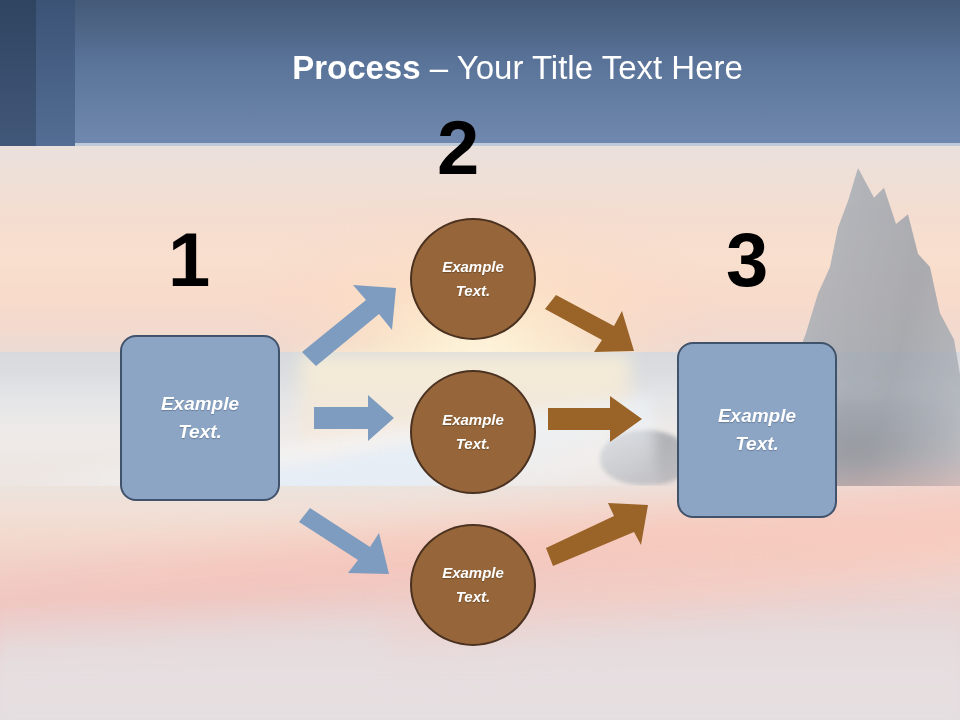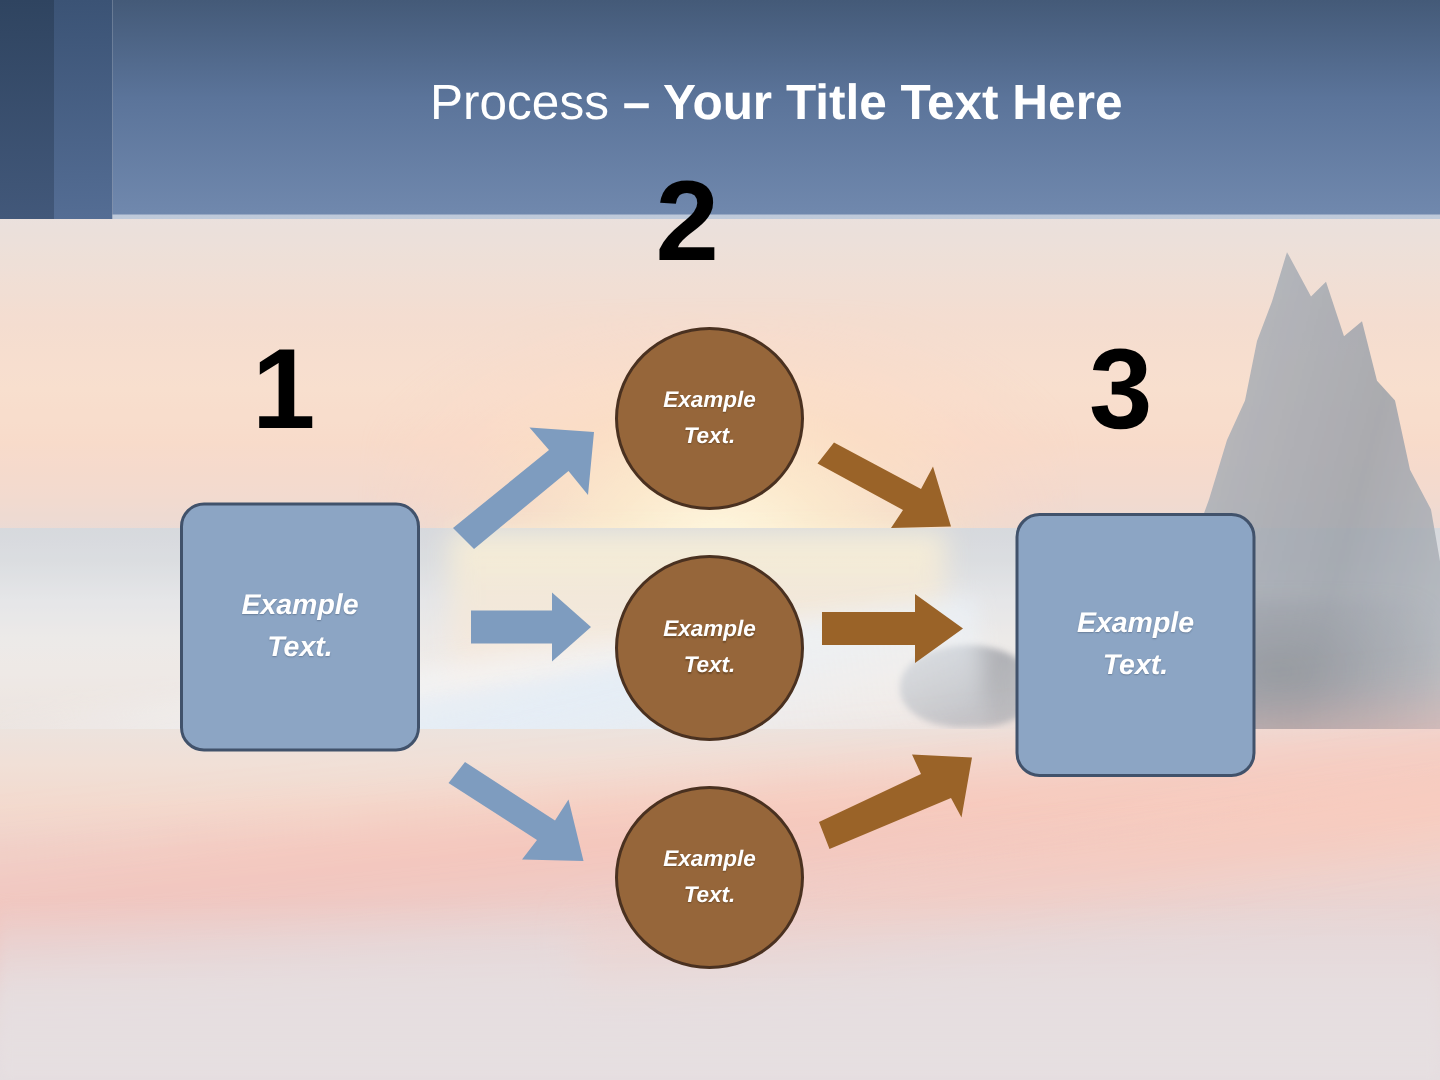--- a/index.html
+++ b/index.html
@@ -229,22 +229,22 @@
   .title {
     position: absolute;
     left: 75px; top: 48px;
     width: 885px;
     text-align: center;
     color: #ffffff;
     font-size: 33px;
     line-height: 40px;
     white-space: nowrap;
   }
-  .title .bold { font-weight: normal; }
-  .title .rest { font-weight: bold; }
+  .title .bold { font-weight: bold; }
+  .title .rest { font-weight: normal; }
 
   
   .step-num {
     position: absolute;
     color: #000000;
     font-weight: bold;
     font-size: 76px;
     line-height: 76px;
     letter-spacing: -1px;
   }

